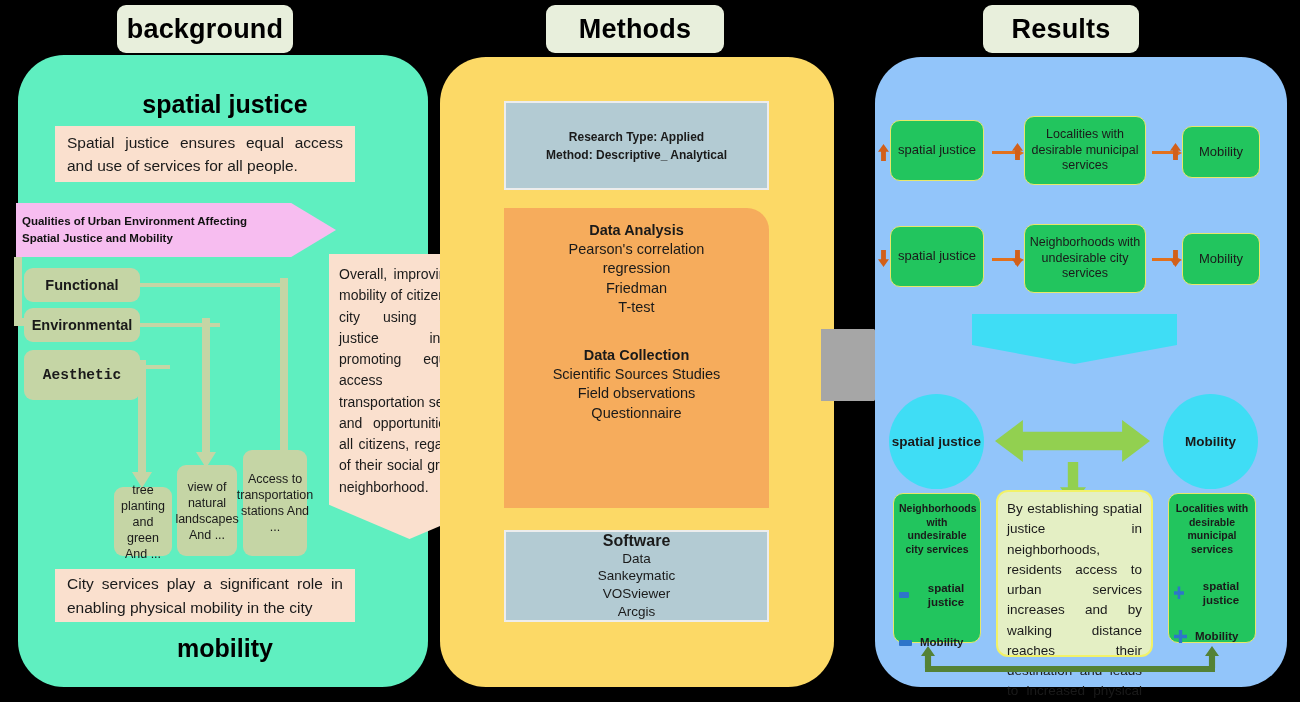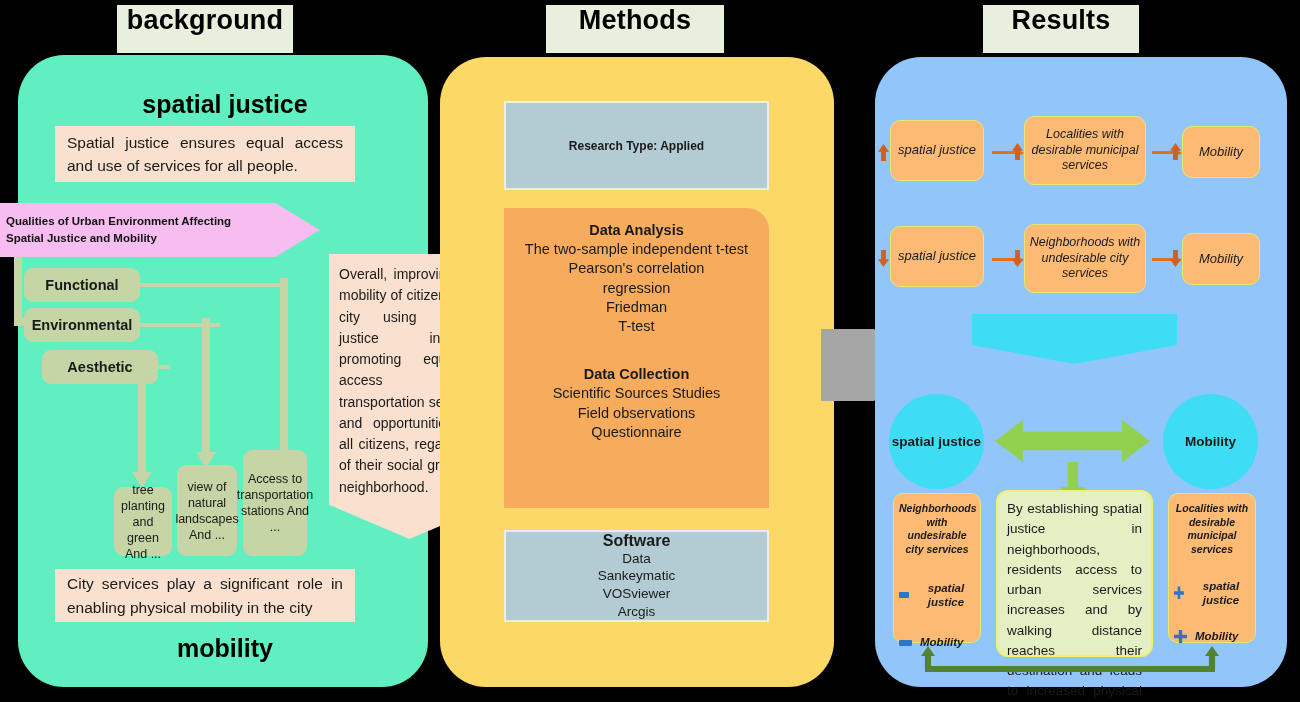--- a/index.html
+++ b/index.html
@@ -1,37 +1,37 @@
 <!DOCTYPE html>
 <html><head>
 <meta charset="utf-8">
 <style>
   html,body{margin:0;padding:0;background:#000;}
   body{width:1300px;height:702px;position:relative;overflow:hidden;
        font-family:"Liberation Sans","DejaVu Sans",sans-serif;color:#1a1a1a;}
   .abs{position:absolute;box-sizing:border-box;}
 
   
-  .title-chip{background:#E8EFDC;display:flex;justify-content:center;
-              font-weight:bold;font-size:27px;color:#000;letter-spacing:.2px;}
+  .title-chip{background:#E8EFDC;display:flex;align-items:center;justify-content:center;
+              font-weight:bold;font-size:27px;color:#000;letter-spacing:.2px;border-radius:9px;}
 
   
   .panel{border-radius:46px;}
   .panel-bg{background:#5FEFC0;}
   .panel-me{background:#FCD966;}
   .panel-re{background:#92C5FA;}
 
   
   .pinkbox{background:#FAE0CE;display:flex;align-items:center;justify-content:center;
            text-align:justify;font-size:15.5px;line-height:1.5;padding:8px 12px;}
   .bigword{font-weight:bold;font-size:25px;text-align:center;color:#000;}
 
   
   .pink-arrow{background:#F7BDF0;clip-path:polygon(0 0, 86% 0, 100% 50%, 86% 100%, 0 100%);
-              display:flex;align-items:center;padding-left:6px;}
+              display:flex;align-items:center;padding-left:6px;margin-left:16px;}
   .pink-arrow span{font-weight:bold;font-size:11.5px;line-height:1.45;color:#111;}
 
   
   .sage{background:#C5D5A5;border-radius:9px;display:flex;align-items:center;
         justify-content:center;text-align:center;}
   .sage-lbl{font-weight:bold;font-size:14.5px;}
   .sage-small{font-size:12.5px;line-height:1.28;padding:4px;}
   .conn{background:#C5D5A5;}
 
   
@@ -43,23 +43,23 @@
          align-items:center;justify-content:center;text-align:center;}
   .steel b{font-size:12px;line-height:1.5;}
   .orange{background:#F6AC5C;border-radius:0 22px 0 0;display:flex;flex-direction:column;
           align-items:center;text-align:center;padding-top:14px;}
   .orange .hd{font-weight:bold;font-size:14.5px;margin-bottom:2px;}
   .orange .ln{font-size:14.5px;line-height:1.33;}
   .steel .hd{font-weight:bold;font-size:16px;}
   .steel .ln{font-size:13.5px;line-height:1.3;}
 
   
-  .olive{background:#fdba74;border:1.5px solid #E8E86A;border-radius:10px;
+  .olive{background:#22c55e;border:1.5px solid #E8E86A;border-radius:10px;
          display:flex;align-items:center;justify-content:center;text-align:center;
-         font-size:12.5px;line-height:1.25;padding:3px;font-style:italic;}
+         font-size:12.5px;line-height:1.25;padding:3px;}
   .circle{background:#3FDDF5;border-radius:50%;display:flex;align-items:center;
           justify-content:center;font-weight:bold;font-size:13.5px;}
   .oarrow{position:absolute;background:#E2711D;height:3px;}
   .oarrow:after{content:"";position:absolute;right:-8px;top:-3.5px;width:0;height:0;
         border-left:9px solid #E2711D;border-top:5px solid transparent;border-bottom:5px solid transparent;}
   .up-ico,.dn-ico{position:absolute;width:11px;height:17px;}
   .up-ico{background:#D2601A;clip-path:polygon(50% 0,100% 45%,72% 45%,72% 100%,28% 100%,28% 45%,0 45%);}
   .dn-ico{background:#D2601A;clip-path:polygon(50% 100%,100% 55%,72% 55%,72% 0,28% 0,28% 55%,0 55%);}
   .cyan-pent{background:#3FDDF5;clip-path:polygon(0 0,100% 0,100% 62%,50% 100%,0 62%);}
   .gray-pent{background:#A6A6A6;clip-path:polygon(0 0,70% 0,100% 50%,70% 100%,0 100%);}
@@ -91,21 +91,21 @@
 
 <div class="abs conn" style="left:14px;top:257px;width:8px;height:67px;"></div>
 <div class="abs conn" style="left:14px;top:318px;width:22px;height:8px;"></div>
 
 <div class="abs sage sage-lbl" style="left:24px;top:268px;width:116px;height:34px;">
   <span>Functional</span>
 </div>
 <div class="abs sage sage-lbl" style="left:24px;top:308px;width:116px;height:34px;">
   <span>Environmental</span>
 </div>
-<div class="abs sage sage-lbl" style="left:42px;top:350px;width:116px;height:34px;">
+<div class="abs sage sage-lbl" style="left:24px;top:350px;width:116px;height:50px;font-family:Liberation Mono, monospace;">
   <span>Aesthetic</span>
 </div>
 
 <div class="abs conn" style="left:140px;top:283px;width:148px;height:4px;"></div>
 <div class="abs conn" style="left:280px;top:278px;width:8px;height:182px;"></div>
 <div class="abs" style="left:274px;top:452px;width:20px;height:16px;background:#C5D5A5;clip-path:polygon(0 0,100% 0,50% 100%);"></div>
 
 <div class="abs conn" style="left:140px;top:323px;width:80px;height:4px;"></div>
 <div class="abs conn" style="left:202px;top:318px;width:8px;height:142px;"></div>
 <div class="abs" style="left:196px;top:452px;width:20px;height:16px;background:#C5D5A5;clip-path:polygon(0 0,100% 0,50% 100%);"></div>
@@ -135,25 +135,25 @@
 </div>
 
 <div class="abs panel panel-me" style="left:440px;top:57px;width:394px;height:630px;"></div>
 
 <div class="abs title-chip" style="left:546px;top:5px;width:178px;height:48px;">
   <span>Methods</span>
 </div>
 
 <div class="abs steel" style="left:504px;top:101px;width:265px;height:89px;">
   <b>Research Type: Applied</b>
+  <b>Method: Descriptive_ Analytical</b>
 </div>
 
 <div class="abs orange" style="left:504px;top:208px;width:265px;height:300px;">
   <div class="hd">Data Analysis</div>
-  <div class="ln">The two-sample independent t-test</div>
   <div class="ln">Pearson's correlation</div>
   <div class="ln">regression</div>
   <div class="ln">Friedman</div>
   <div class="ln">T-test</div>
   <div class="hd" style="margin-top:30px;">Data Collection</div>
   <div class="ln">Scientific Sources Studies</div>
   <div class="ln">Field observations</div>
   <div class="ln">Questionnaire</div>
 </div>
 

